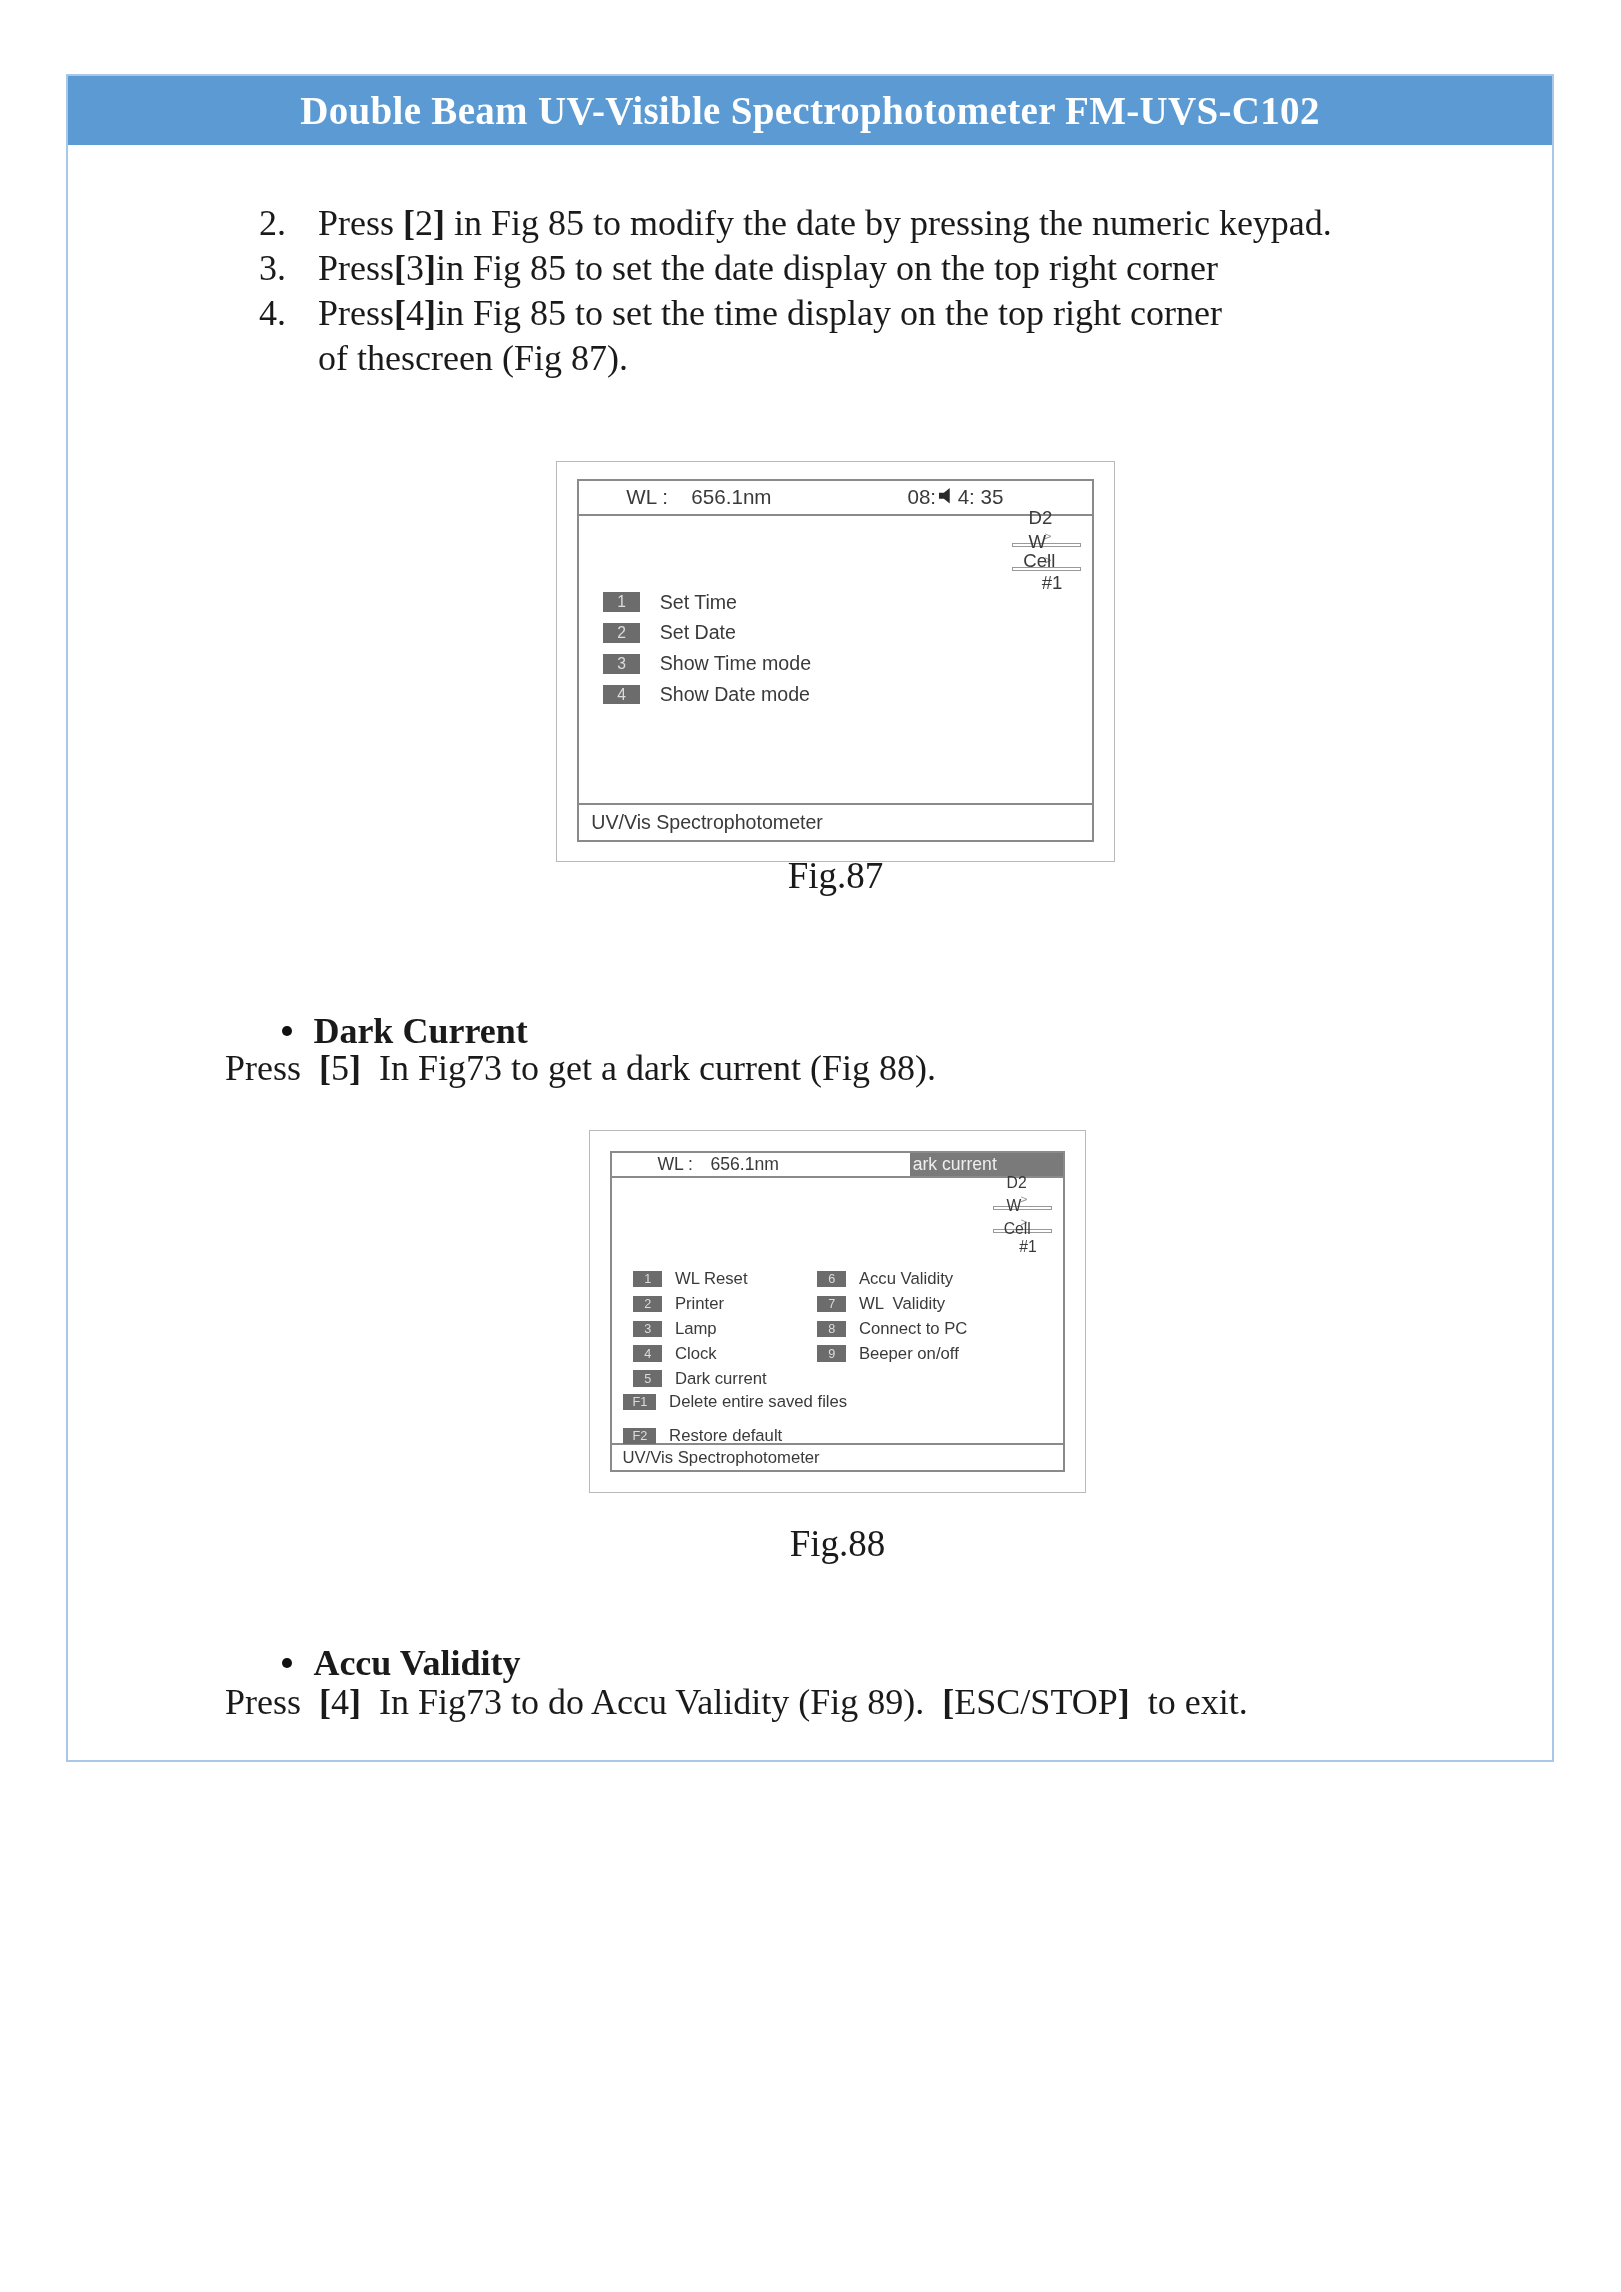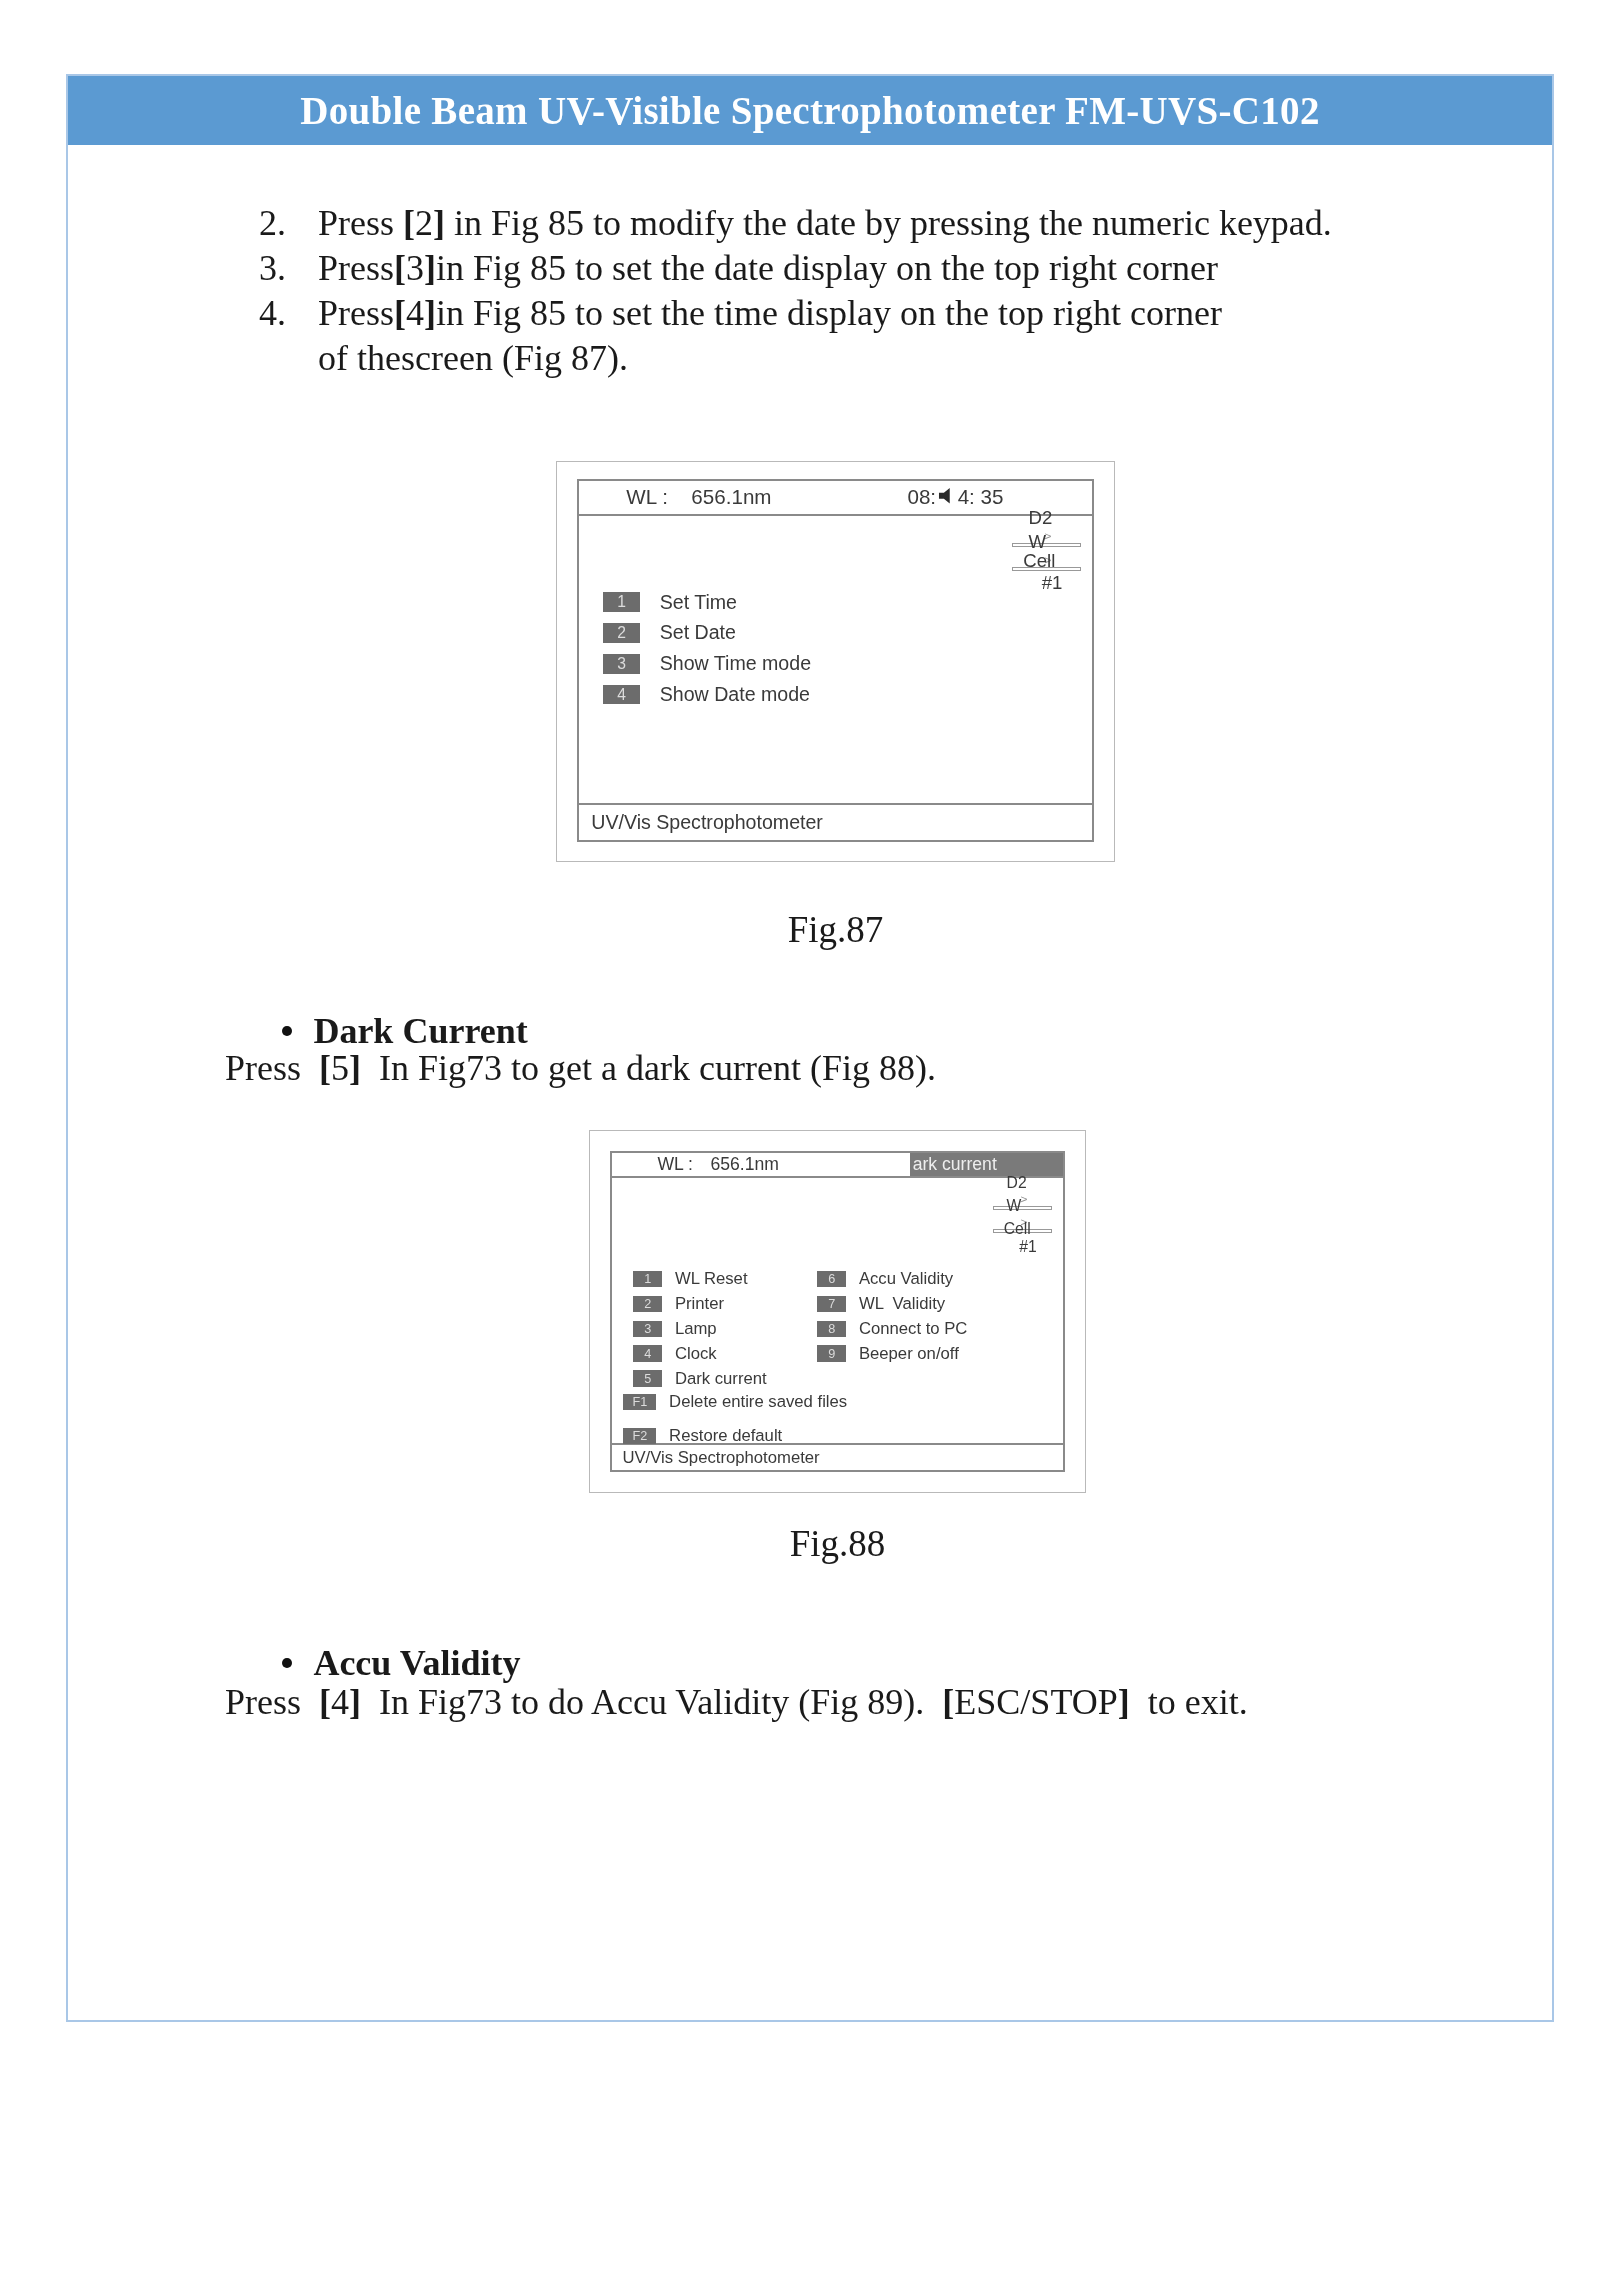--- a/index.html
+++ b/index.html
@@ -1,18 +1,18 @@
 <!DOCTYPE html>
 <html style="--header-bg: #5b9ad2; --frame-border: #a9c7e7; --lcd-border: #8a8a8a; --lcd-text: #3a3a3a; --key-badge-bg: #6c6c6c; --status-box-bg: #7a7a7a; --bar-fill: #8b8b8b;"><head>
 <meta charset="utf-8">
 <style>
   html,body { margin:0; padding:0; background:#ffffff; }
   body { width:1621px; height:2293px; position:relative; font-family:"Liberation Serif", serif; color:#1a1a1a; overflow:hidden; }
 
-  .frame { position:absolute; left:66px; top:74px; width:1488px; height:1948px;
+  .frame { position:absolute; left:66px; top:74px; width:1488px; height:1688px;
            border:2px solid var(--frame-border,#a9c7e7); box-sizing:border-box; background:#fff; }
 
   .header { height:69px; background:var(--header-bg,#5b9ad2); display:flex; align-items:center; justify-content:center; }
   .header .title { color:#ffffff; font-weight:bold; font-size:39px; letter-spacing:0.3px; }
 
   .cjkb { font-weight:900; }
 
   
   .instructions { position:absolute; left:191px; top:125px; font-size:36px; line-height:45px; }
   .irow { display:grid; grid-template-columns:59px auto; }
@@ -68,21 +68,21 @@
   #fig88 .cell-value { margin-left:21.6px; }
   #fig88 .menu-cols { position:absolute; left:21.6px; top:91px; display:flex; }
   #fig88 .mcol { display:flex; flex-direction:column; gap:4.9px; font-size:16.7px; }
   #fig88 .mcol1 { width:184px; }
   #fig88 .key { width:29px; height:16.7px; font-size:12.7px; margin-right:12.7px; }
   #fig88 .fkeys { position:absolute; left:11.8px; top:214px; display:flex; flex-direction:column; gap:14px; font-size:16.7px; }
   #fig88 .fkeys .key { width:33px; height:16.7px; }
   #fig88 .footerbar { flex:0 0 25.5px; font-size:16.7px; padding-left:10.8px; }
 
   .caption { position:absolute; text-align:center; font-size:37px; }
-  #cap87 { left:488px; width:559px; top:832px; }
+  #cap87 { left:488px; width:559px; top:778px; }
   #cap88 { left:521px; width:497px; top:1446px; }
 
   .sec-title { position:absolute; left:214px; display:flex; align-items:center; font-size:36px; font-weight:bold; }
   .bullet { width:9.8px; height:9.8px; border-radius:50%; background:#111; margin-right:21.6px; flex:0 0 auto; }
   .sec-body { position:absolute; left:157px; font-size:36px; white-space:pre-wrap; }
   #sec1-title { top:934px; } #sec1-body { top:971px; }
   #sec2-title { top:1566px; } #sec2-body { top:1605px; }
 
   .pagenum { position:absolute; left:0; width:100%; top:2053px; text-align:center;
              font-family:"Liberation Sans", sans-serif; font-size:33px; color:#333; }

